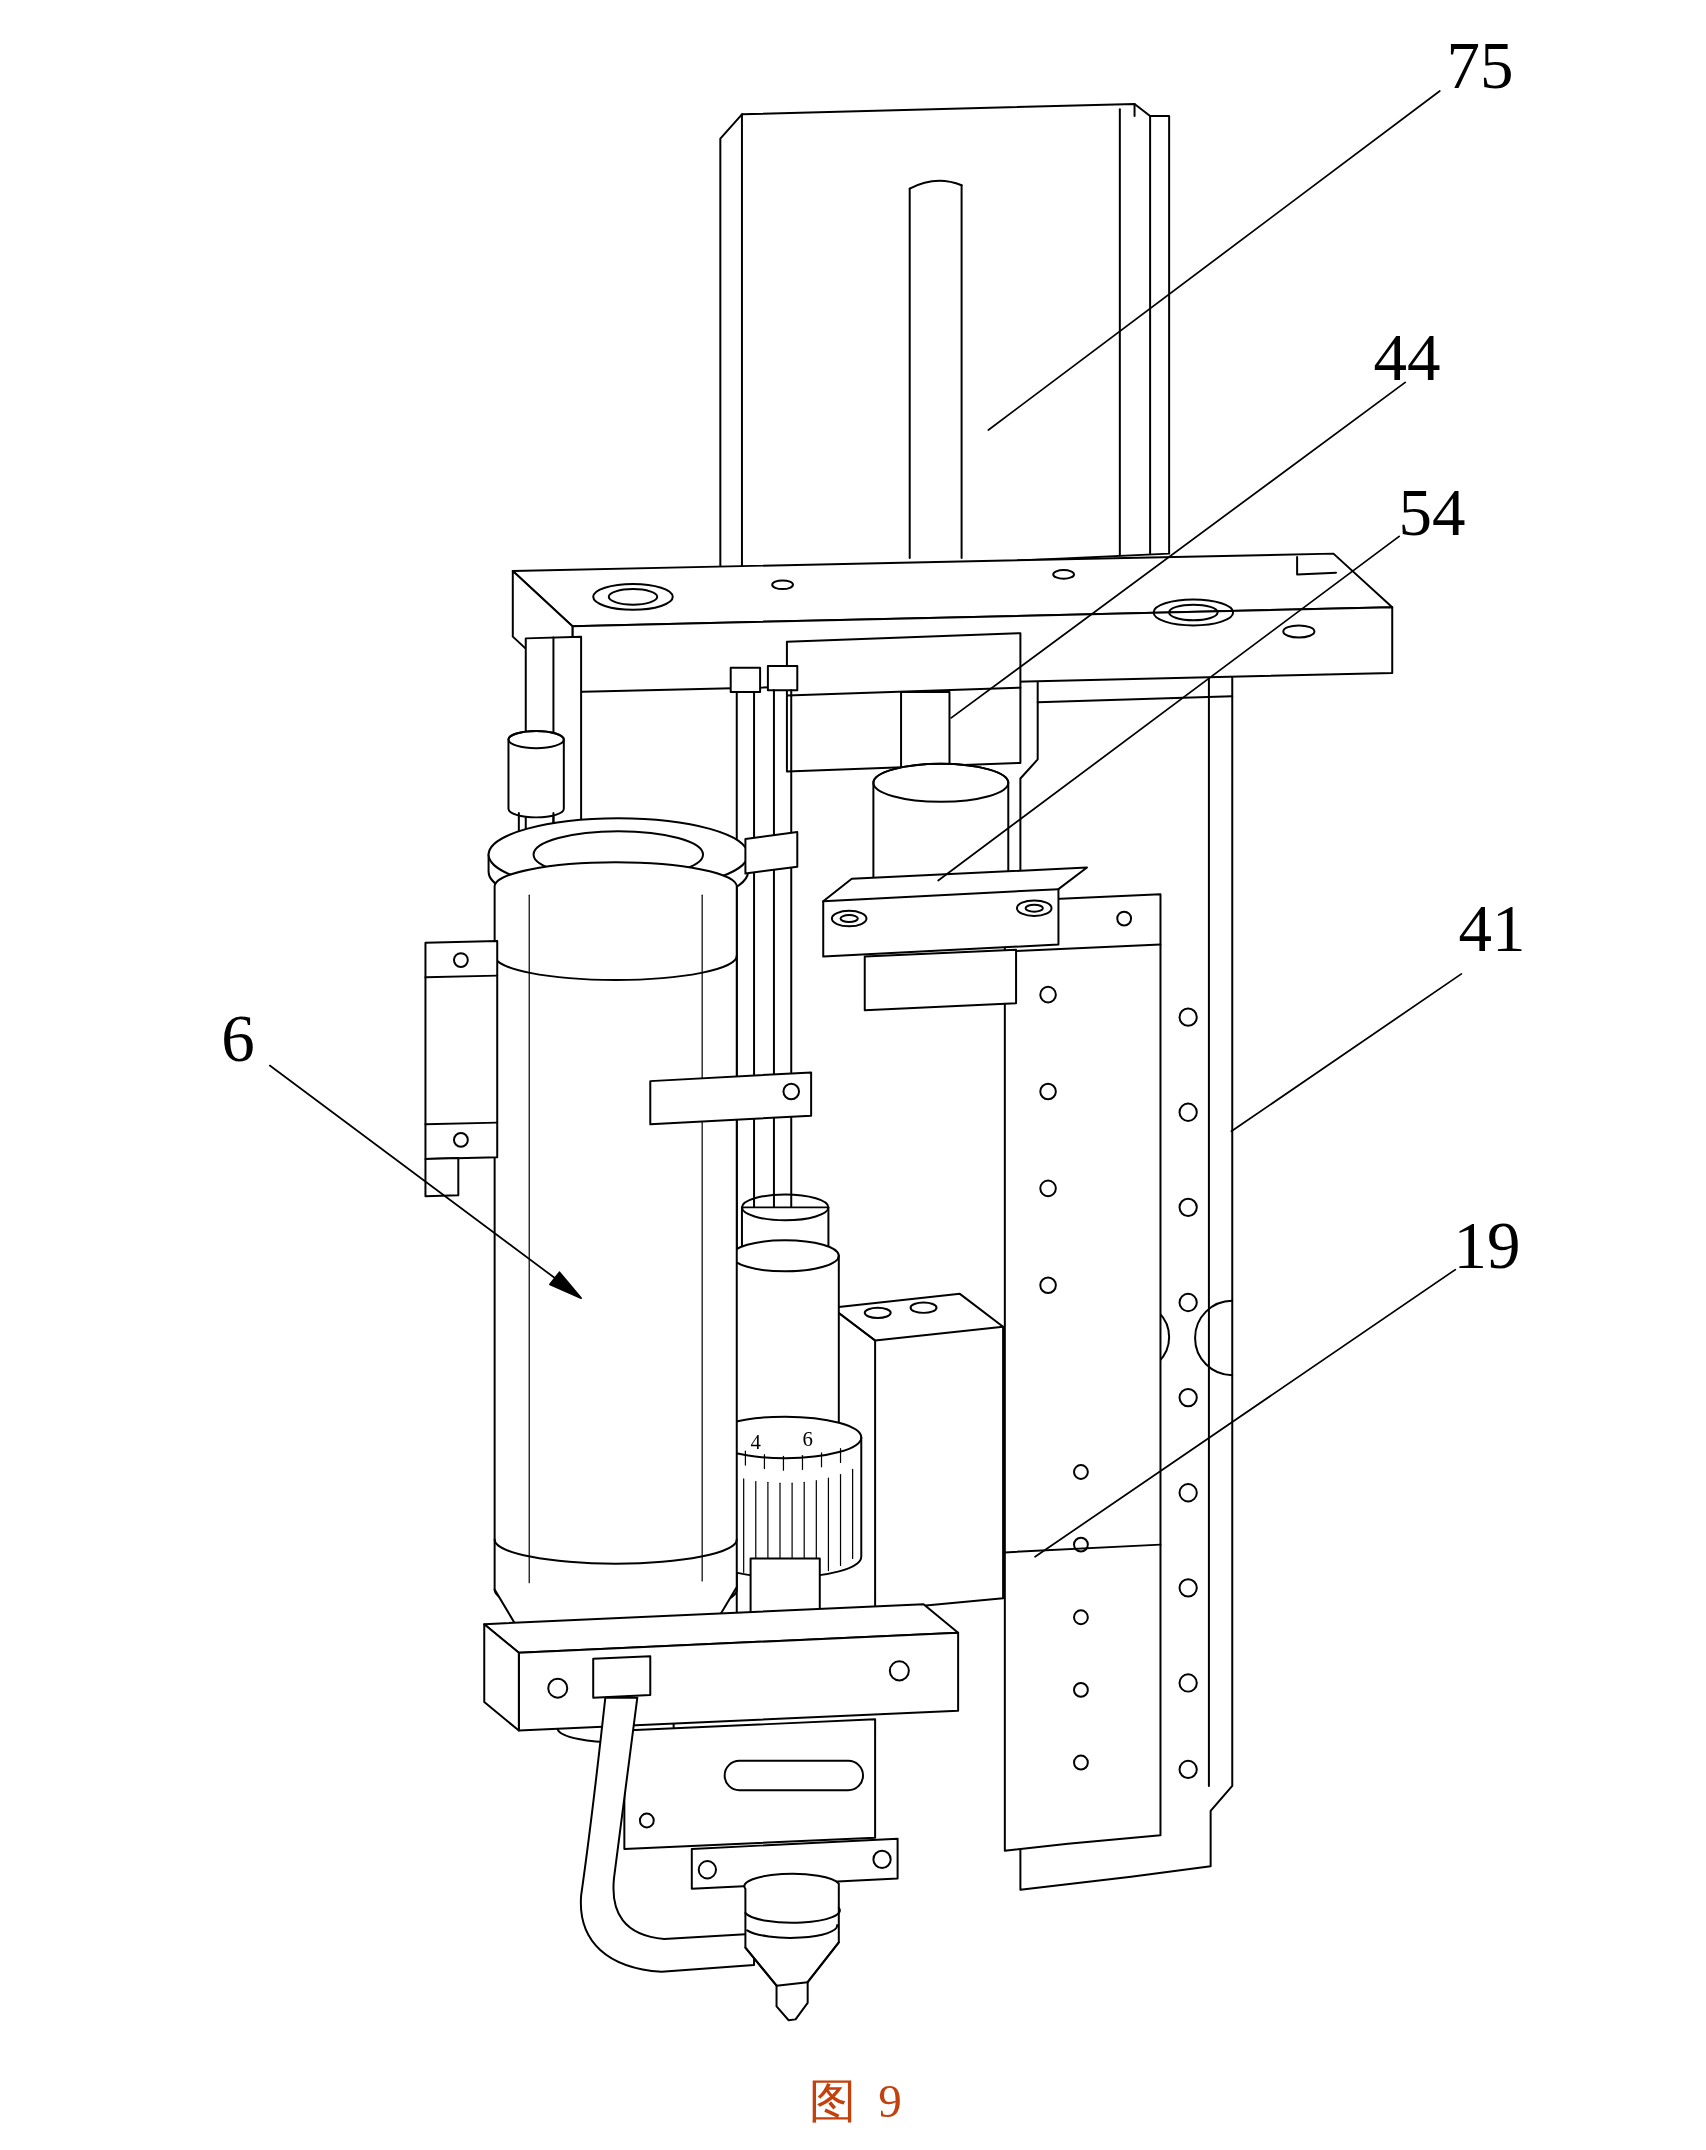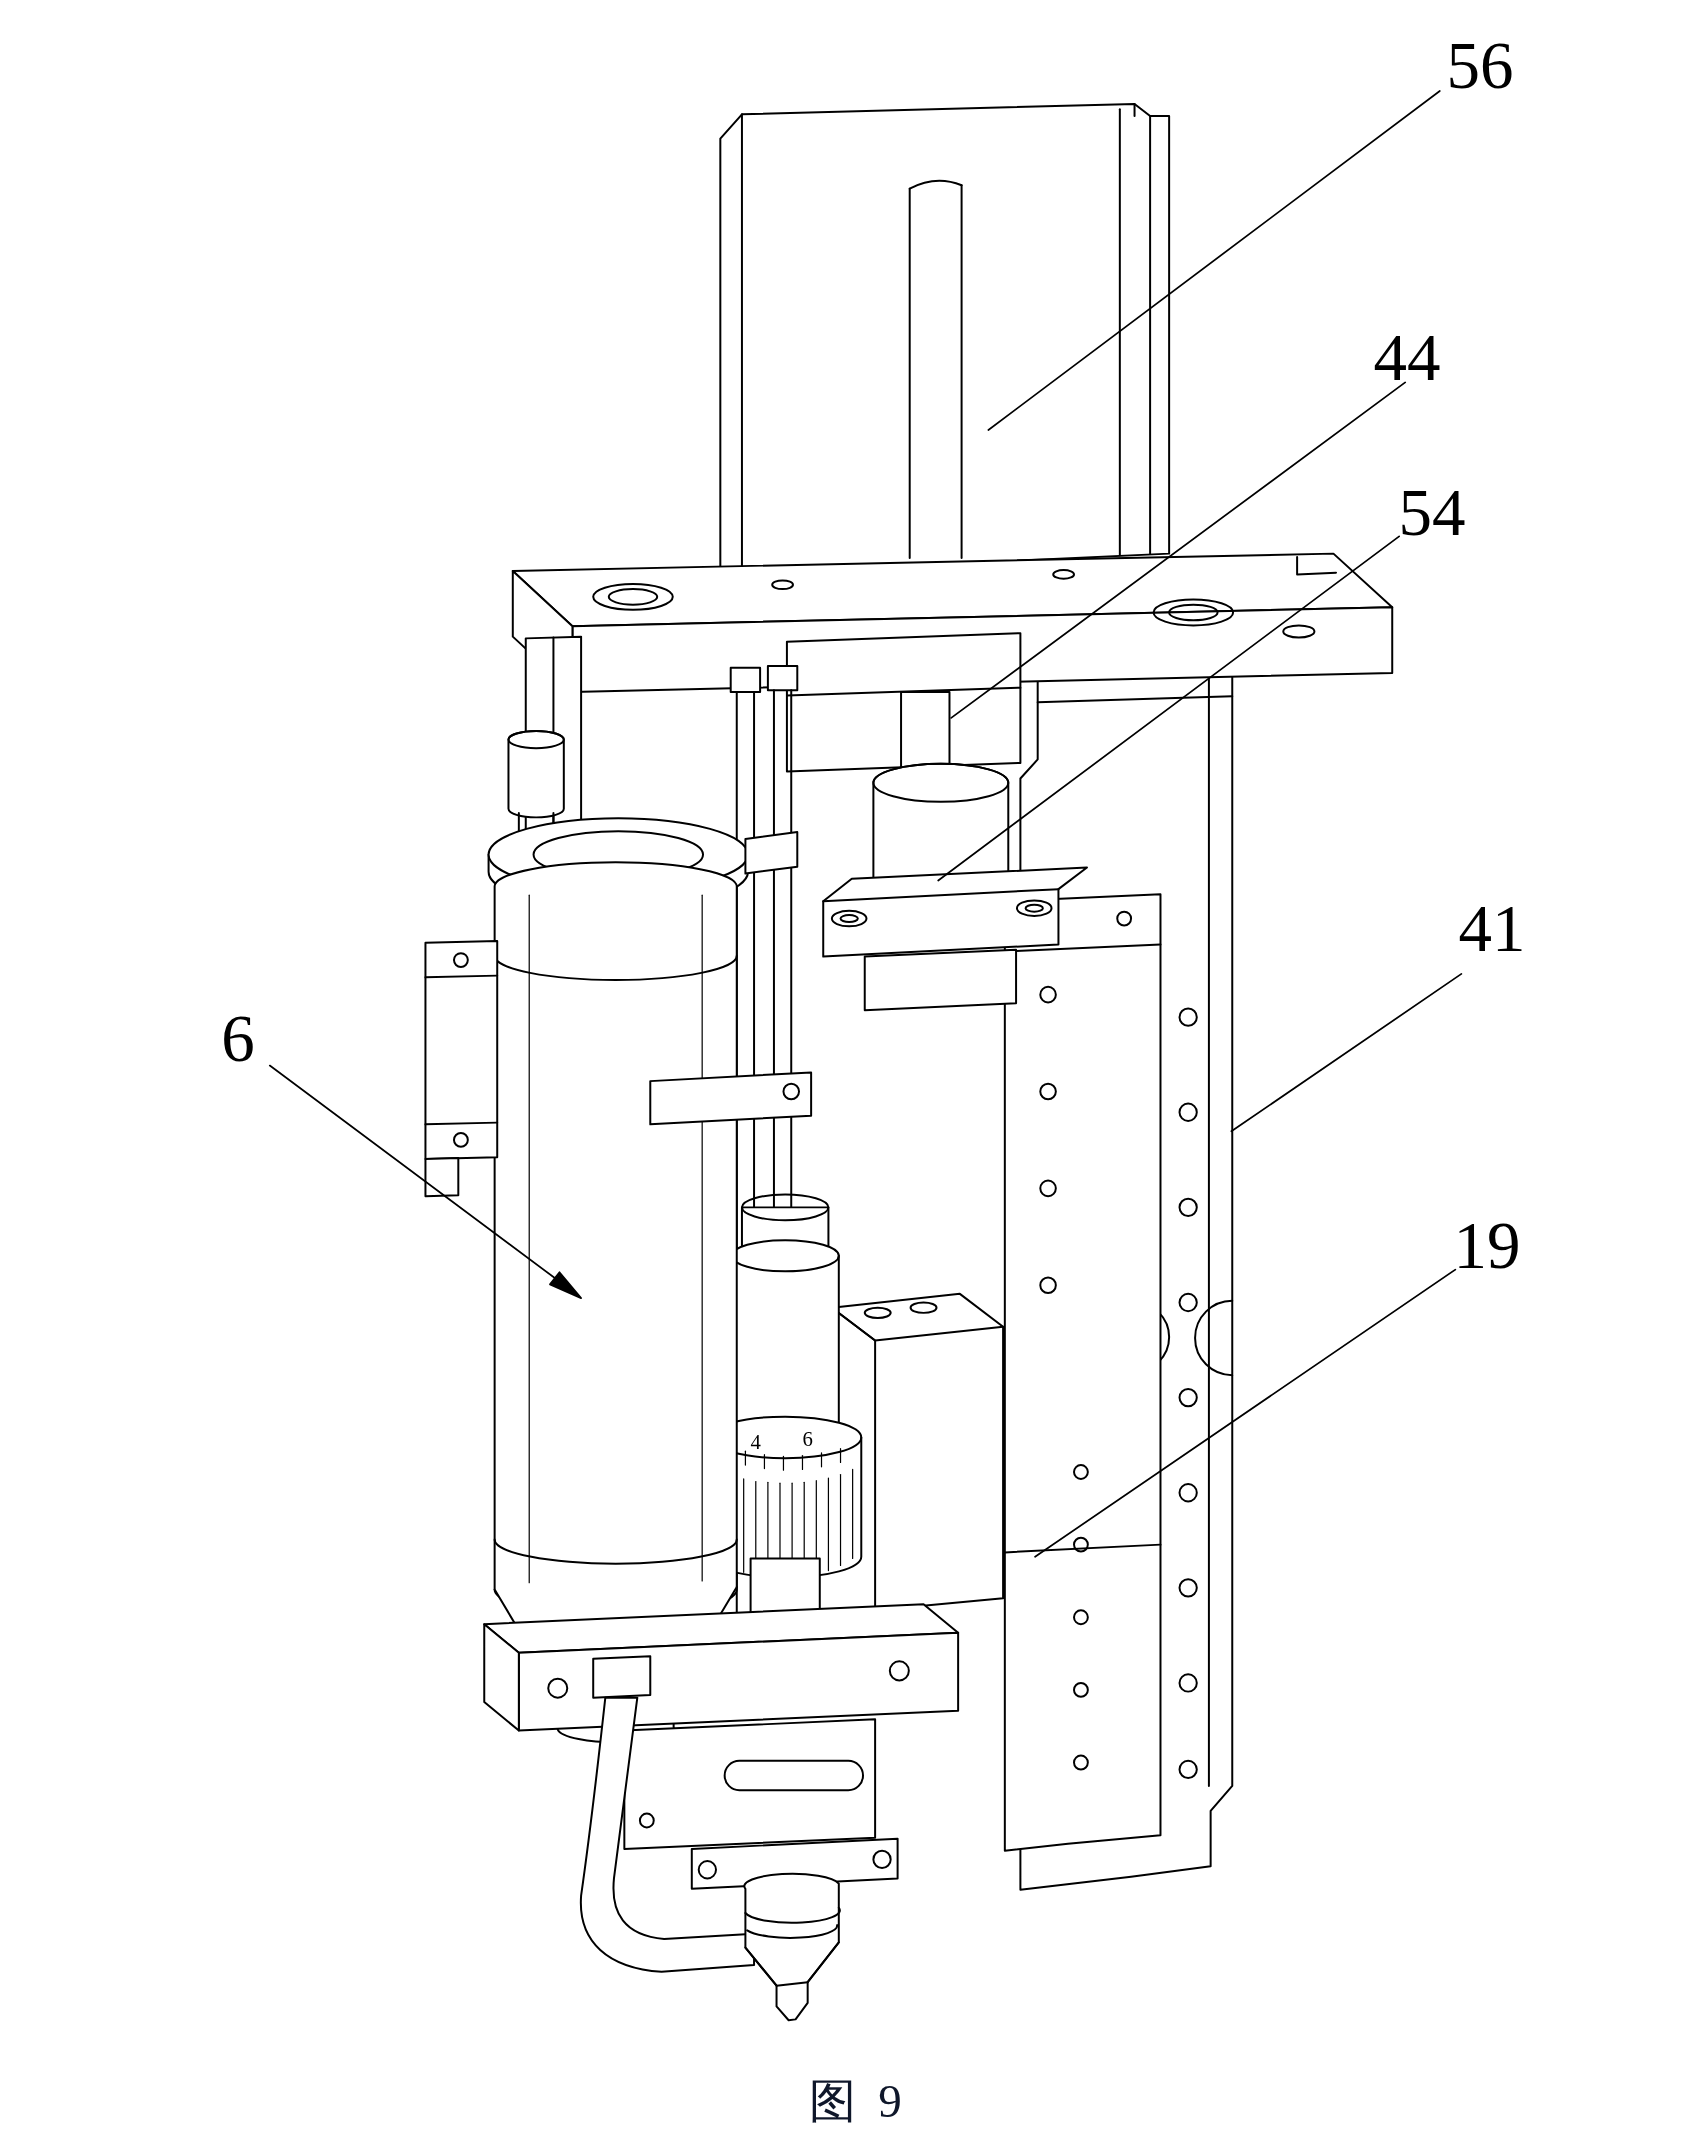--- a/index.html
+++ b/index.html
@@ -17,21 +17,21 @@
     font-size:67px;
     color:#000;
     line-height:1;
     white-space:nowrap;
     font-family:"Liberation Serif", serif;
   }
   .caption{
     position:absolute;
     transform:translate(-50%,-50%);
     font-size:47px;
-    color:#0f172a;
+    color:#c2410c;
     letter-spacing:5.2px;
     font-family:"Liberation Serif", serif;
   }
   svg *{vector-effect:none;}
 </style>
 </head>
 <body>
 
 <div class="canvas">
 
@@ -247,21 +247,21 @@
       <line x1="1665" y1="105" x2="1143" y2="497"></line>
       <line x1="1625" y1="442" x2="1100" y2="830"></line>
       <line x1="1618" y1="620" x2="1085" y2="1018"></line>
       <line x1="1690" y1="1126" x2="1424" y2="1308"></line>
       <line x1="1683" y1="1468" x2="1197" y2="1800"></line>
       <line x1="312" y1="1232" x2="642" y2="1478"></line>
       <polygon fill="#000" points="672,1501 636,1485 647,1471"></polygon>
     </g>
   </svg>
 
-  <div class="ref-label" style="left:1480px;top:65px">56</div>
+  <div class="ref-label" style="left:1480px;top:65px">75</div>
   <div class="ref-label" style="left:1407px;top:357px">44</div>
   <div class="ref-label" style="left:1432px;top:512px">54</div>
   <div class="ref-label" style="left:1492px;top:928px">41</div>
   <div class="ref-label" style="left:1487px;top:1245px">19</div>
   <div class="ref-label" style="left:238px;top:1038px">6</div>
 
   <div class="caption" style="left:858px;top:2101px">图 9</div>
 
 </div>
 

